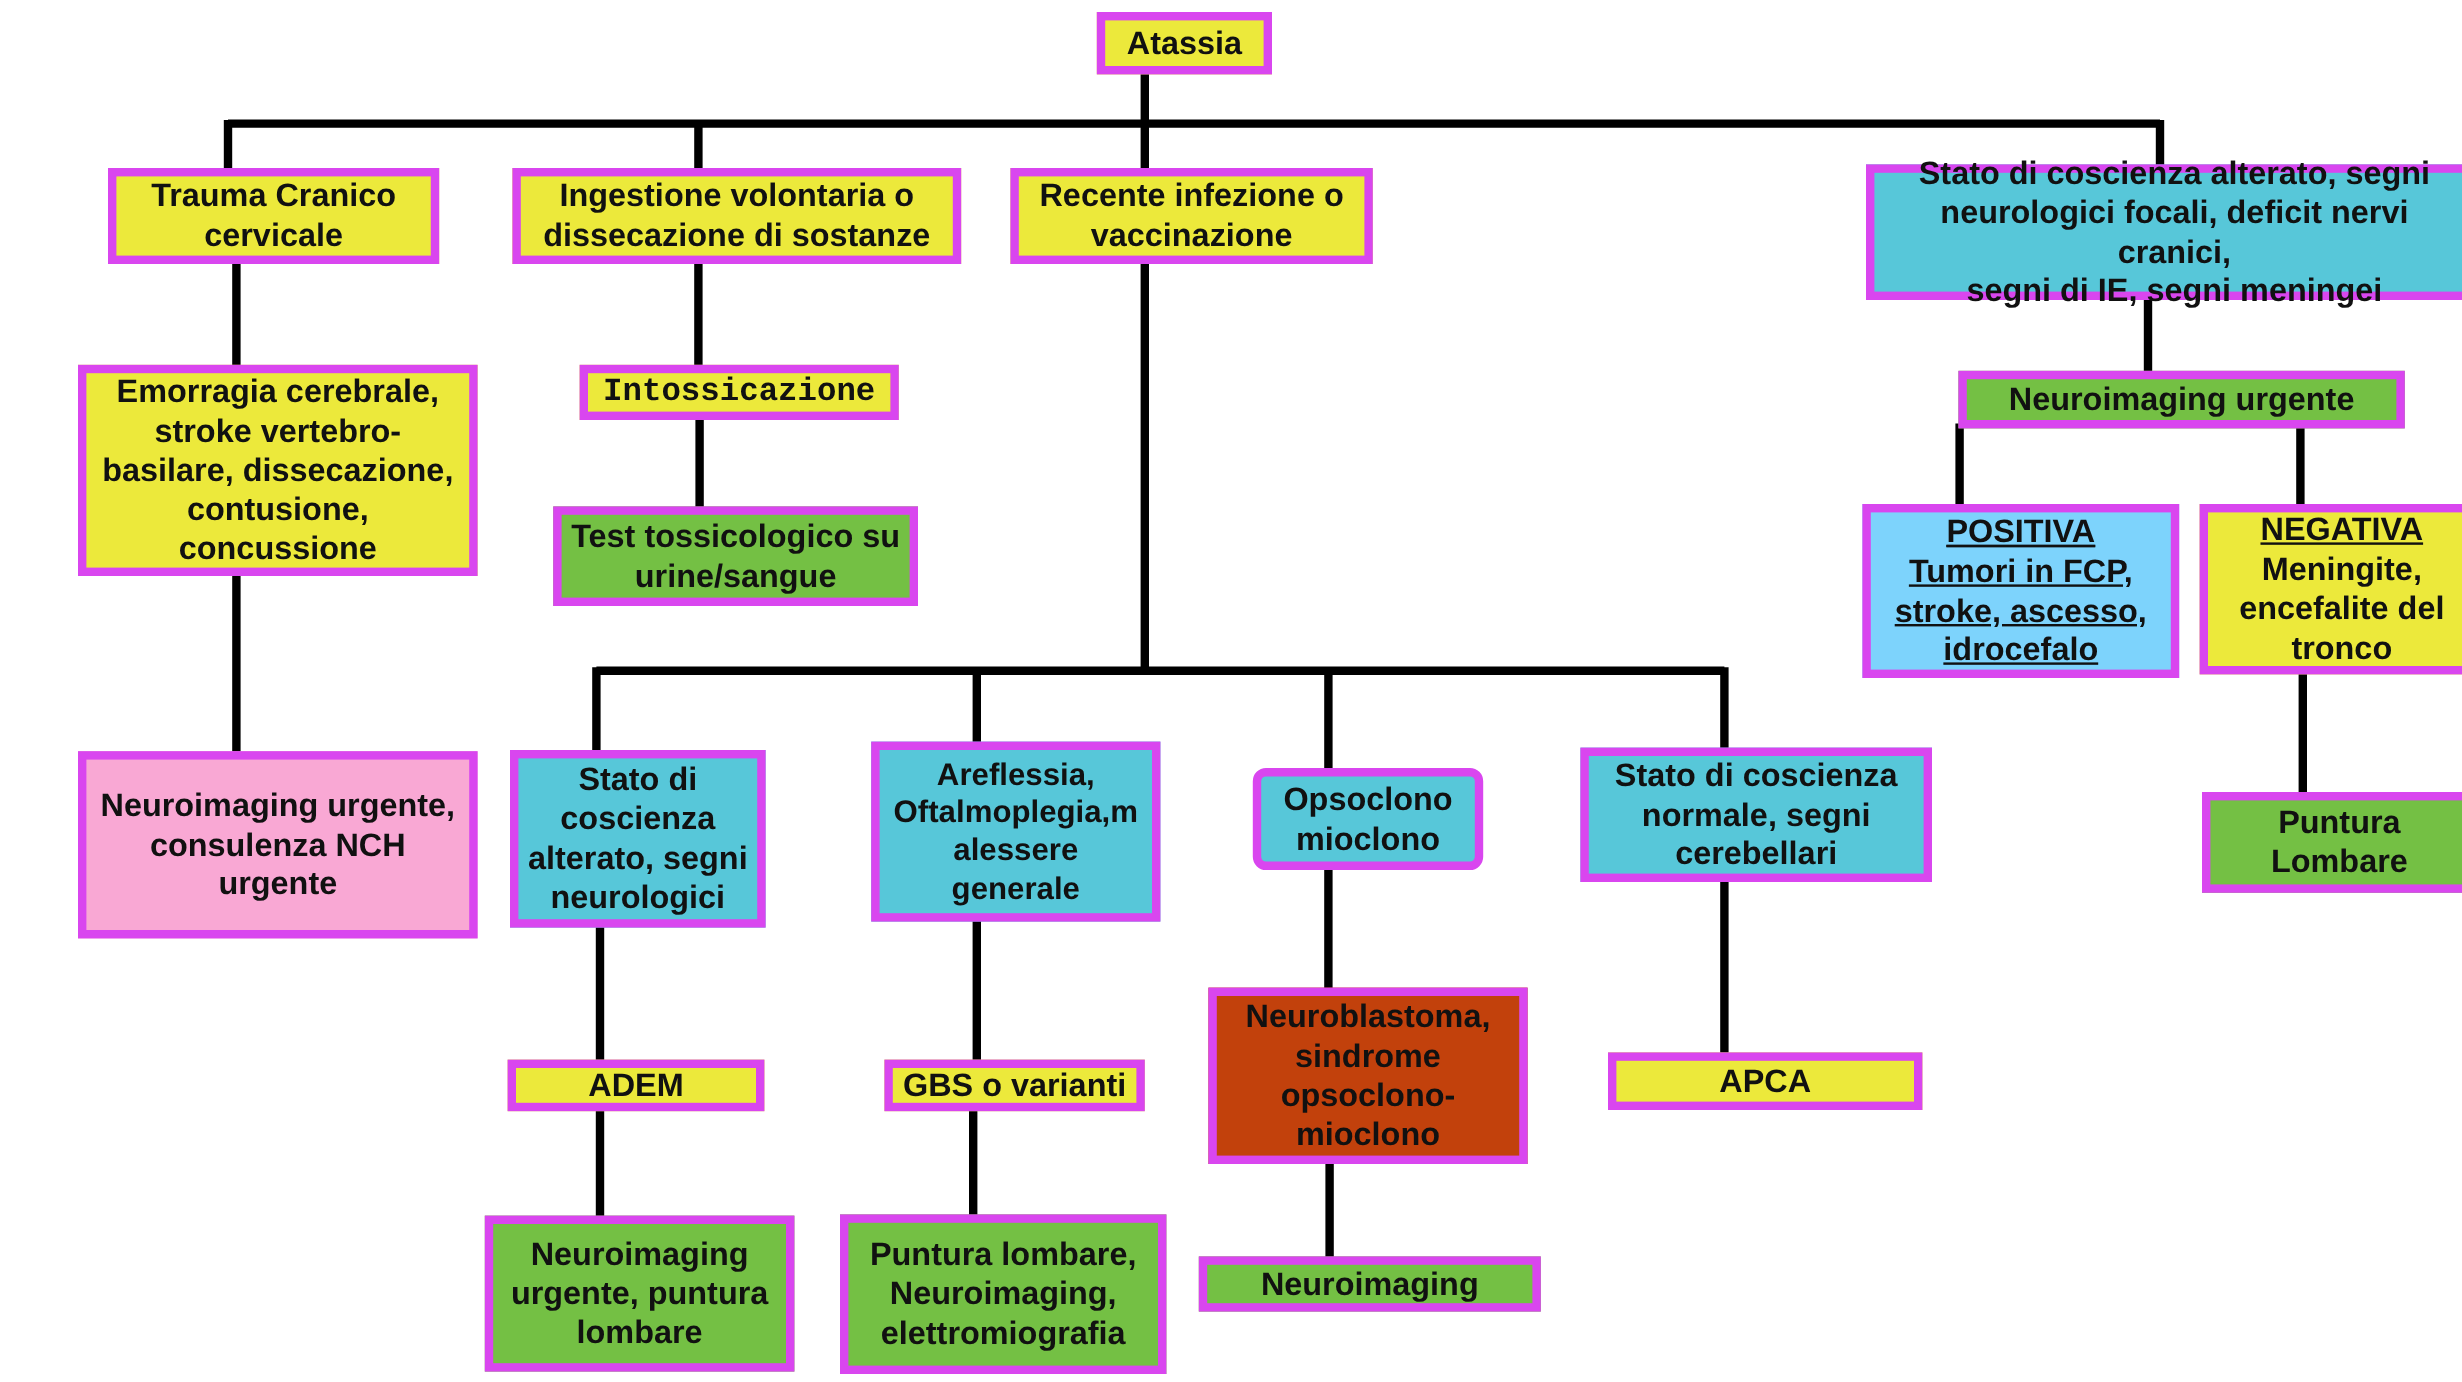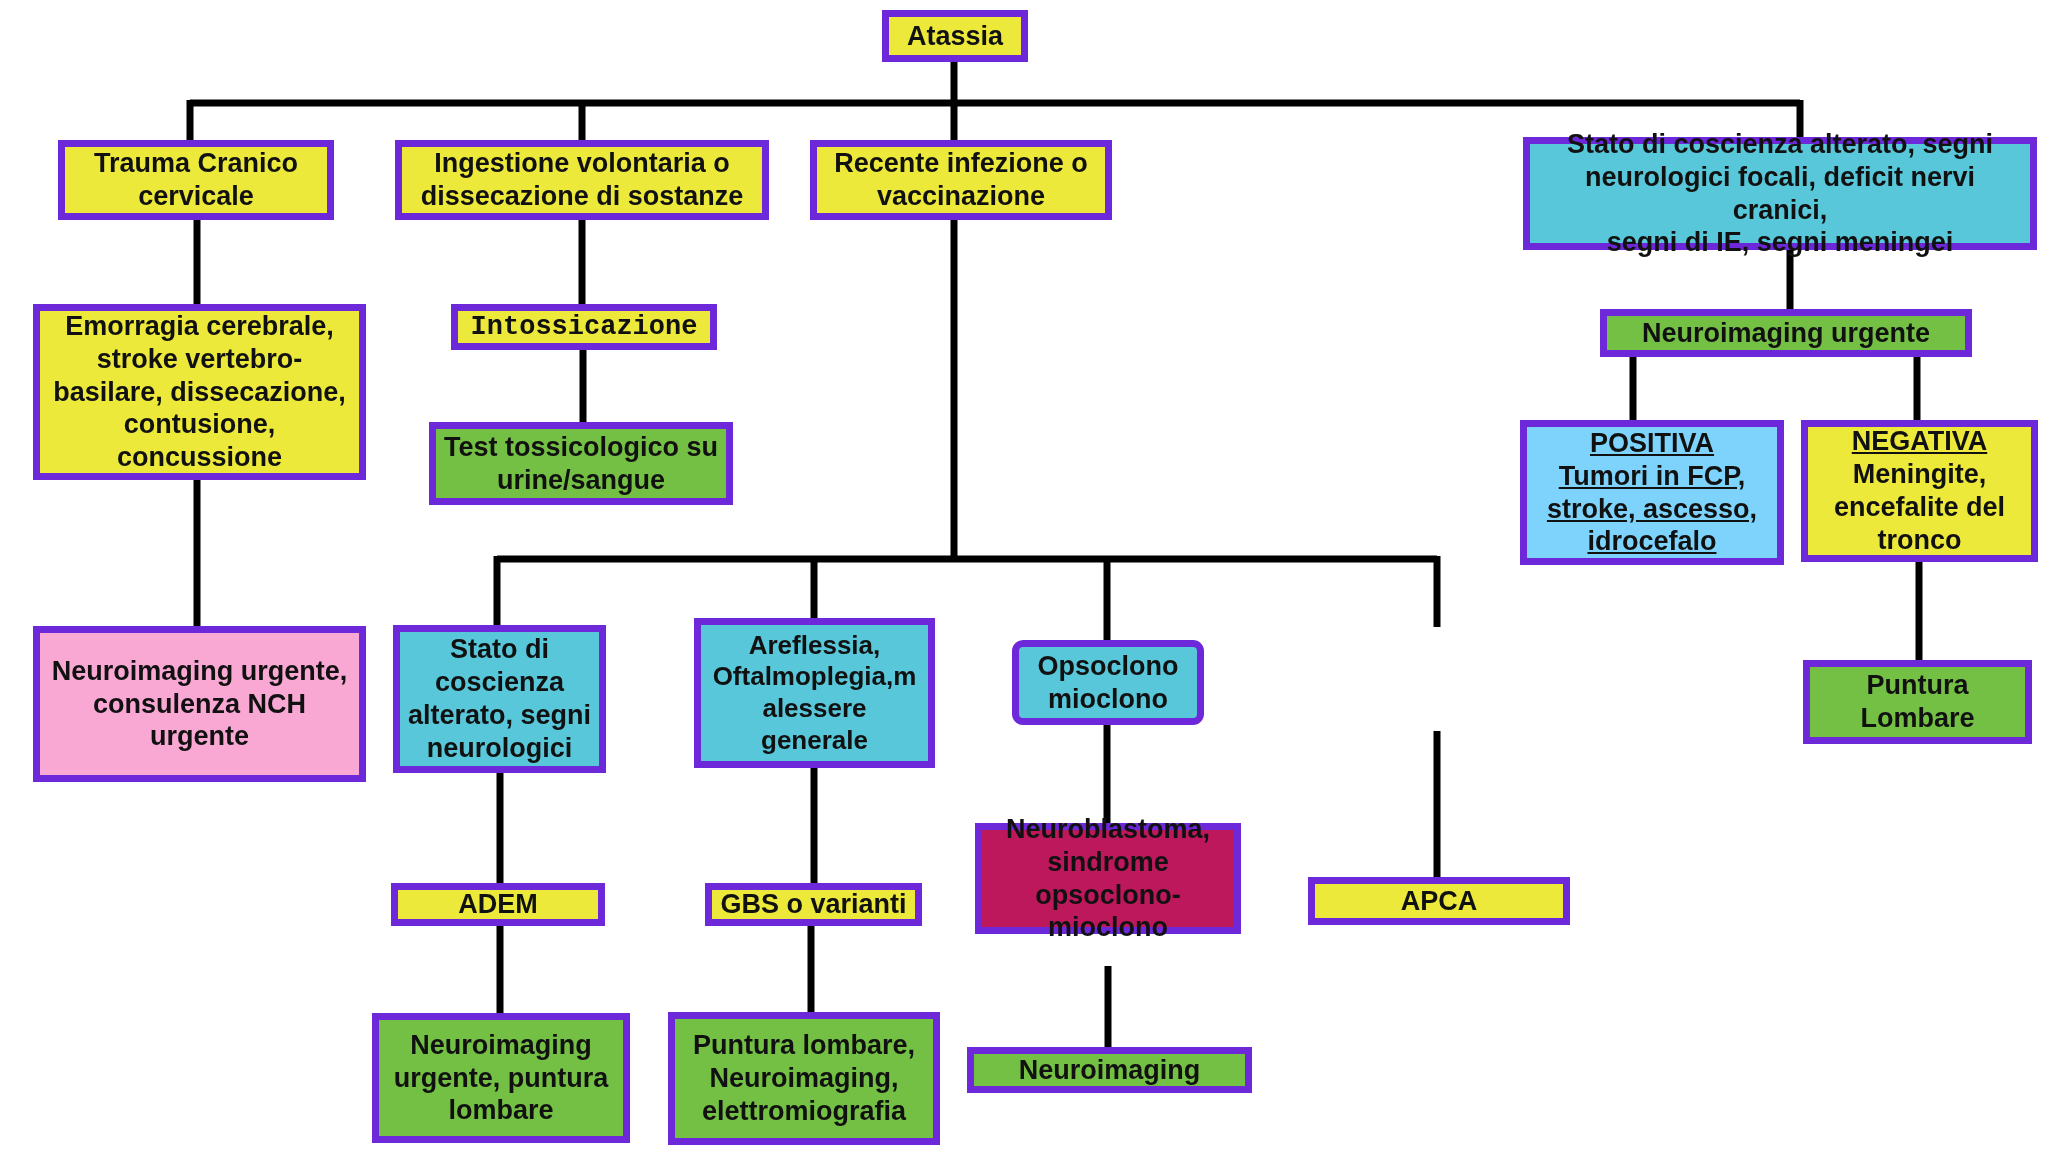--- a/index.html
+++ b/index.html
@@ -7,31 +7,32 @@
     position:relative;
     width:2052px;height:1152px;
     background:#ffffff;
     font-family:"Liberation Sans", sans-serif;
     overflow:hidden;
   }
   svg.connectors{position:absolute;left:0;top:0;width:2052px;height:1152px;}
   .node{
     position:absolute;
     box-sizing:border-box;
-    border:7px solid #6d28d9;
+    border:7px solid #d946ef;
     display:flex;
     flex-direction:column;
     align-items:center;
     justify-content:center;
     text-align:center;
     font-weight:bold;
     white-space:pre-line;
     line-height:1.22;
     padding:2px 6px;
     color:#111;
+    margin-left:32px;
   }
   .fs27{font-size:27px;}
   .fs26{font-size:26px;}
   .node .u-title{text-decoration:underline;white-space:pre-line;}
   .node .body-text{white-space:pre-line;}
 </style>
 </head>
 <body>
 
 <div class="canvas">
@@ -129,26 +130,29 @@
 neurologici</div>
 
   <div class="node fs26" style="left: 694px; top: 618px; width: 241px; height: 150px; background: rgb(87, 199, 217);">Areflessia,
 Oftalmoplegia,m
 alessere
 generale</div>
 
   <div class="node fs27" style="left: 1012px; top: 640px; width: 192px; height: 85px; background: rgb(87, 199, 217); border-radius: 11px;">Opsoclono
 mioclono</div>
 
+  <div class="node fs27" style="left: 1285px; top: 623px; width: 293px; height: 112px; background: rgb(87, 199, 217);">Stato di coscienza
+normale, segni
+cerebellari</div>
 
   <div class="node fs27" style="left: 391px; top: 883px; width: 214px; height: 43px; background: rgb(236, 233, 59);">ADEM</div>
 
   <div class="node fs27" style="left: 705px; top: 883px; width: 217px; height: 43px; background: rgb(236, 233, 59);">GBS o varianti</div>
 
-  <div class="node fs27" style="left: 975px; top: 823px; width: 266px; height: 111px; background: #be185d;">Neuroblastoma,
+  <div class="node fs27" style="left: 975px; top: 823px; width: 266px; height: 147px; background: #c2410c;">Neuroblastoma,
 sindrome
 opsoclono-
 mioclono</div>
 
   <div class="node fs27" style="left: 1308px; top: 877px; width: 262px; height: 48px; background: rgb(236, 233, 59);">APCA</div>
 
   <div class="node fs27" style="left: 372px; top: 1013px; width: 258px; height: 130px; background: rgb(116, 192, 68);">Neuroimaging
 urgente, puntura
 lombare</div>
 

